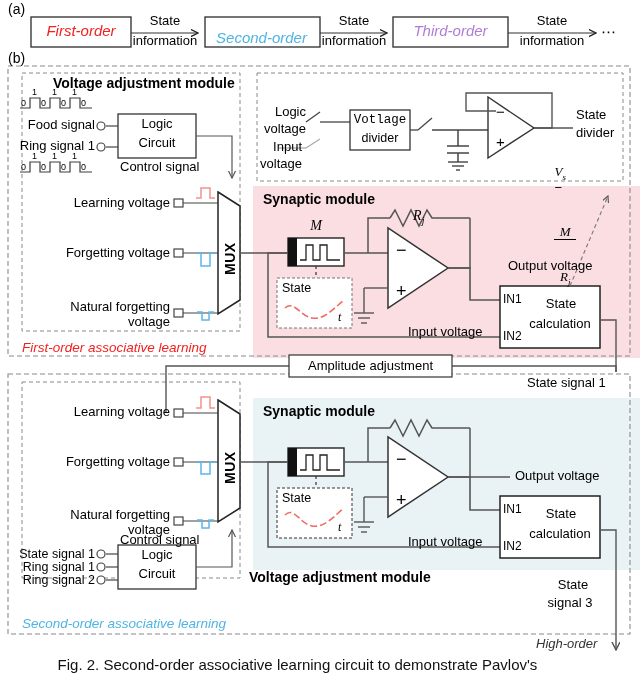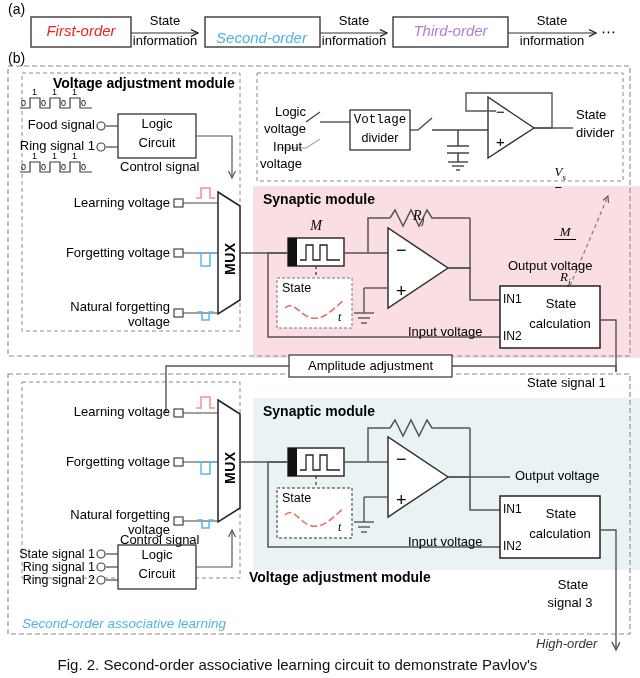--- a/index.html
+++ b/index.html
@@ -367,20 +367,21 @@
   <div class="lbl" style="left:396px;top:281px;font-size:18px;">+</div>
   <div class="lbl" style="left:282px;top:281px;font-size:12.5px;">State</div>
   <div class="lbl ser" style="left:338px;top:311px;font-size:12px;">t</div>
   <div class="lbl" style="left:508px;top:259px;">Output voltage</div>
   <div class="lbl" style="left:408px;top:325px;">Input voltage</div>
   <div class="lbl sm" style="left:503px;top:293px;">IN1</div>
   <div class="lbl sm" style="left:503px;top:330px;">IN2</div>
   <div class="lbl c" style="left:525px;top:297px;width:72px;">State</div>
   <div class="lbl c" style="left:520px;top:317px;width:80px;">calculation</div>
 
+  <div class="lbl it" style="left:22px;top:340px;color:#f42020;font-size:13.5px;">First-order associative learning</div>
 
   <div class="lbl c" style="left:289px;top:359px;width:163px;">Amplitude adjustment</div>
   <div class="lbl" style="left:527px;top:376px;">State signal 1</div>
   <div class="lbl c" style="left:540px;top:578px;width:66px;">State</div>
   <div class="lbl c" style="left:534px;top:596px;width:72px;">signal 3</div>
   <div class="lbl it" style="left:536px;top:637px;font-size:13px;color:#333;">High-order</div>
 
   <div class="lbl r" style="left:22px;top:405px;width:148px;">Learning voltage</div>
   <div class="lbl r" style="left:22px;top:455px;width:148px;">Forgetting voltage</div>
   <div class="lbl r" style="left:22px;top:508px;width:148px;white-space:pre-line;">Natural forgetting

